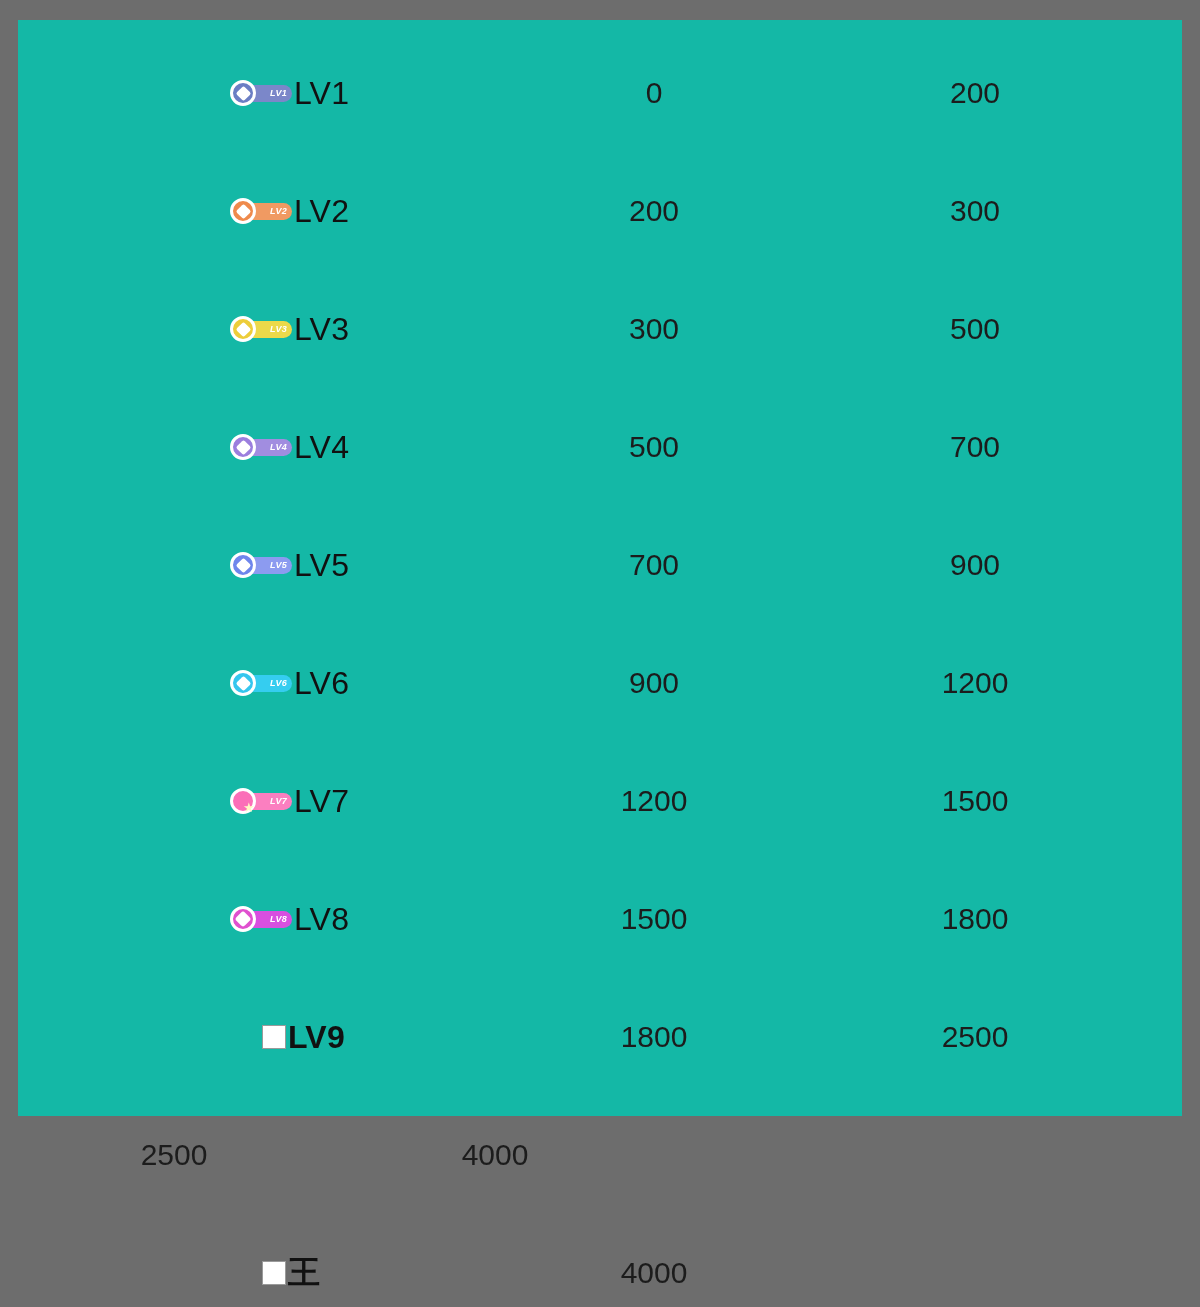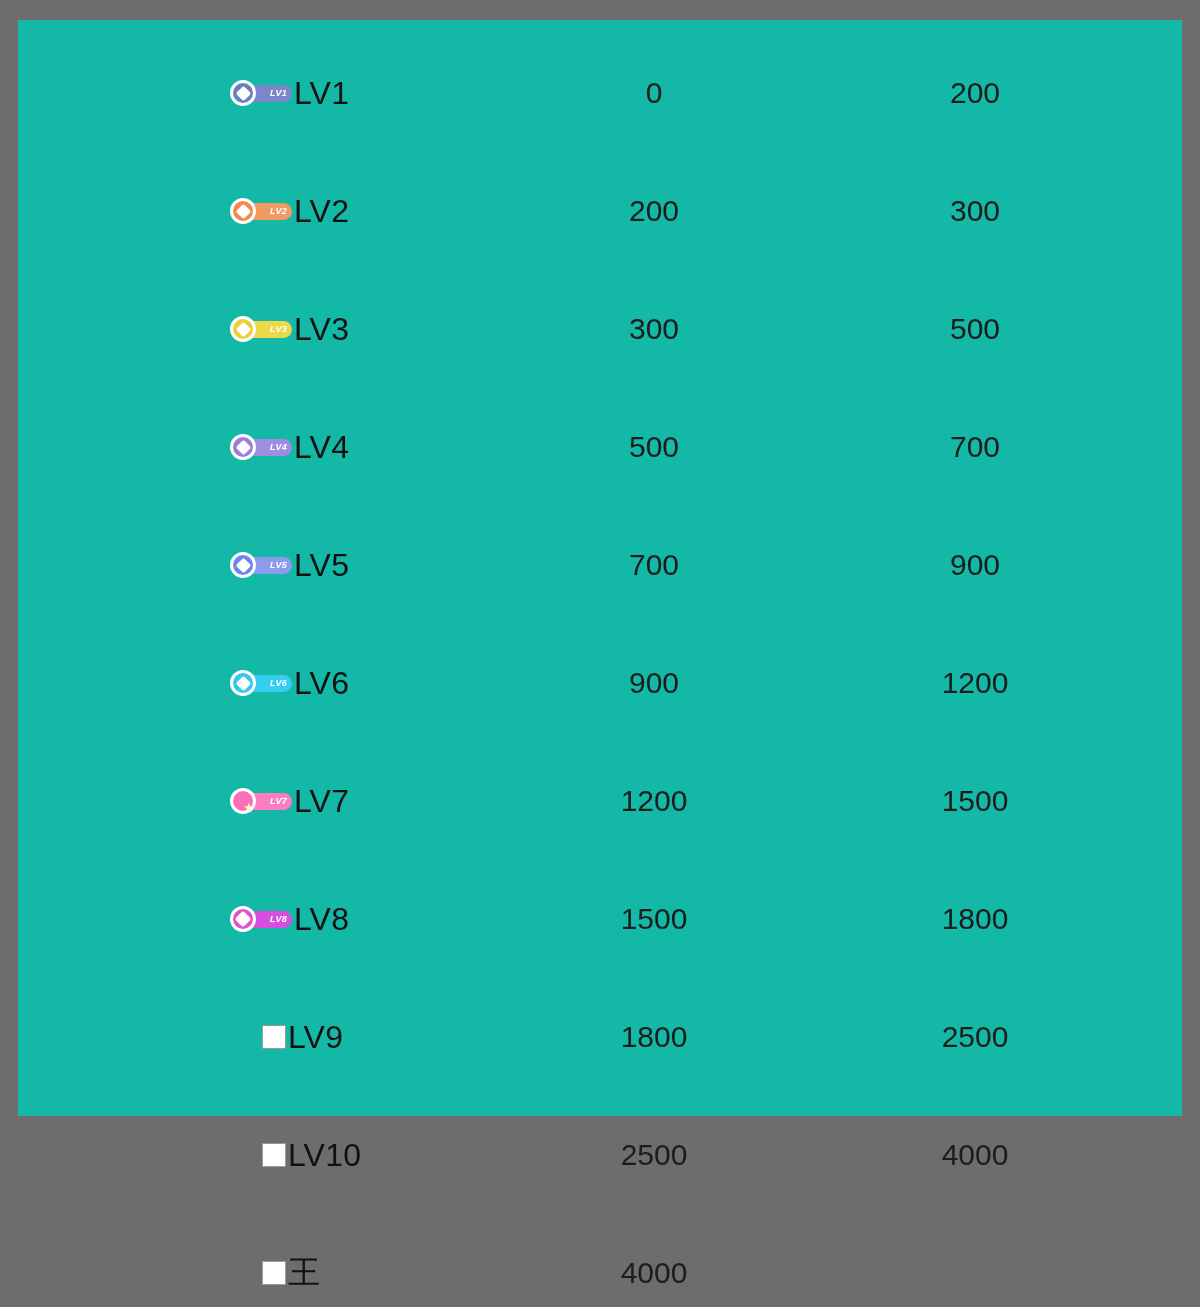--- a/index.html
+++ b/index.html
@@ -126,20 +126,21 @@
     width: 24px;
     height: 24px;
     border: 1px solid #9a9a9a;
     background: #ffffff;
     flex: 0 0 auto;
     margin-right: 2px;
     box-sizing: border-box;
   }
   .cell-level.plain {
     padding-left: 244px;
+    font-weight: bold;
   }
 </style>
 </head>
 <body>
 
 <div class="page">
   <div class="rows" id="rows">
       <div class="row">
         <div class="cell-level">
           <span class="badge">
@@ -246,24 +247,20 @@
       </div>
       <div class="row">
         <div class="cell-level plain">
           <span class="empty-box"></span>
           <span class="level-label">LV9</span>
         </div>
         <div class="cell-num">1800</div>
         <div class="cell-num second">2500</div>
       </div>
       <div class="row">
-        <div class="cell-level plain">
-          <span class="empty-box"></span>
-          <span class="level-label">LV10</span>
-        </div>
         <div class="cell-num">2500</div>
         <div class="cell-num second">4000</div>
       </div>
       <div class="row">
         <div class="cell-level plain">
           <span class="empty-box"></span>
           <span class="level-label">王</span>
         </div>
         <div class="cell-num">4000</div>
       </div>

